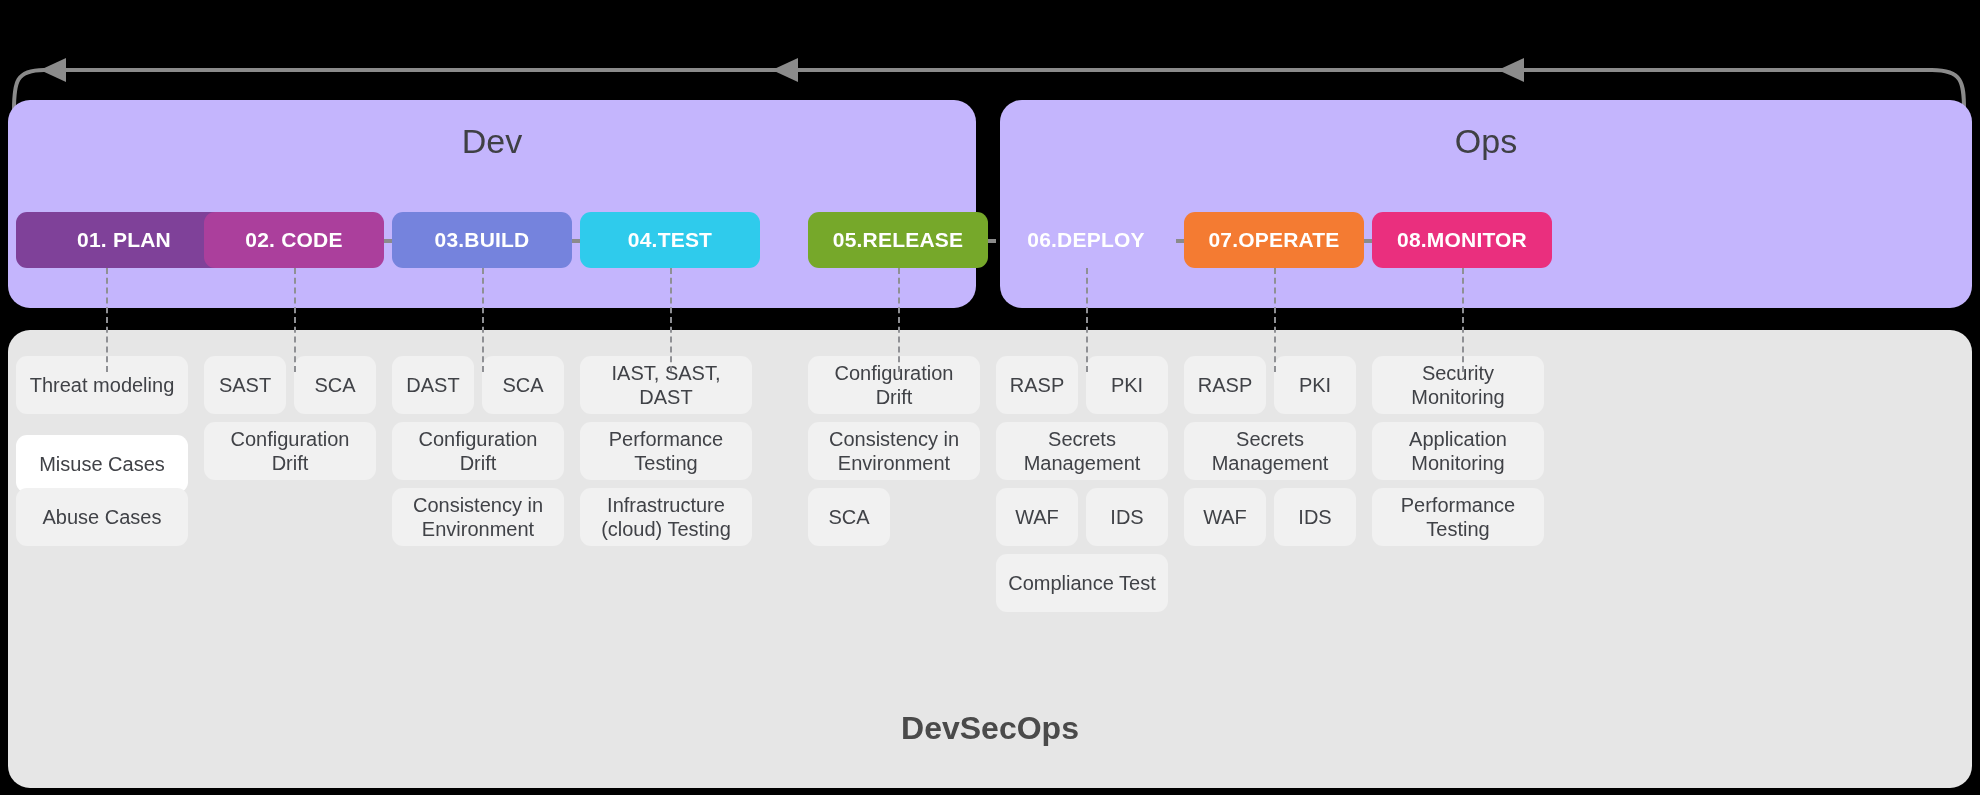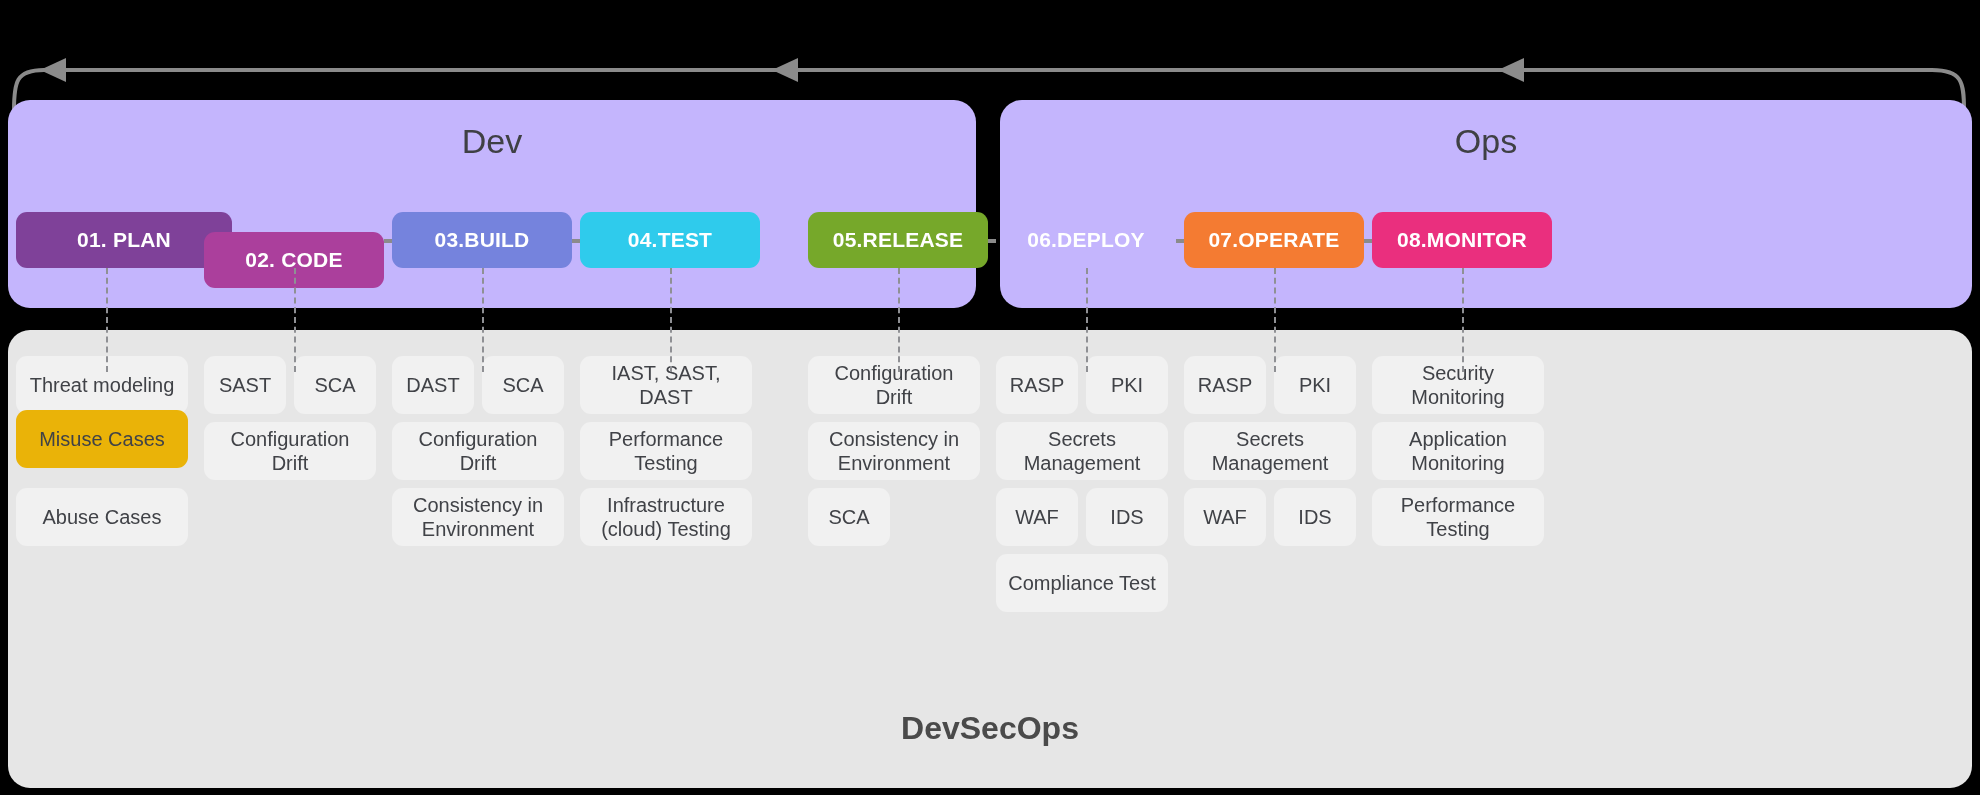--- a/index.html
+++ b/index.html
@@ -113,21 +113,21 @@
   </div>
 
   <div id="lower"></div>
 
   <div id="pill-layer">
       <div class="pill" style="left: 16px; width: 216px; background: rgb(127, 65, 153);">
         <span>01. PLAN</span>
       </div>
       <div class="pill-connector" style="left: 196px; width: 8px; background: rgb(139, 139, 139);"></div>
       <div class="dropper" style="left: 106px;"></div>
-      <div class="pill" style="left: 204px; width: 180px; background: rgb(171, 63, 156); margin-top: 20px;">
+      <div class="pill" style="left: 204px; width: 180px; background: rgb(171, 63, 156);">
         <span>02. CODE</span>
       </div>
       <div class="pill-connector" style="left: 384px; width: 8px; background: rgb(139, 139, 139);"></div>
       <div class="dropper" style="left: 294px;"></div>
       <div class="pill" style="left: 392px; width: 180px; background: rgb(117, 131, 221);">
         <span>03.BUILD</span>
       </div>
       <div class="pill-connector" style="left: 572px; width: 8px; background: rgb(139, 139, 139);"></div>
       <div class="dropper" style="left: 482px;"></div>
       <div class="pill" style="left: 580px; width: 180px; background: rgb(47, 203, 236);">
@@ -152,21 +152,21 @@
       <div class="pill" style="left: 1372px; width: 180px; background: rgb(234, 47, 126);">
         <span>08.MONITOR</span>
       </div>
       <div class="dropper" style="left: 1462px;"></div>
     </div>
 
   <div id="chipgrid">
       <div class="chip" style="left: 8px; top: 0px; width: 172px; height: 58px; background: rgb(241, 241, 241);">
         <span>Threat modeling</span>
       </div>
-      <div class="chip" style="left: 8px; top: 54px; width: 172px; height: 58px; background: #eab308; justify-content: center;">
+      <div class="chip" style="left: 8px; top: 79px; width: 172px; height: 58px; background: #ffffff; justify-content: center;">
         <span>Misuse Cases</span>
       </div>
       <div class="chip" style="left: 8px; top: 132px; width: 172px; height: 58px; background: rgb(241, 241, 241);">
         <span>Abuse Cases</span>
       </div>
       <div class="chip" style="left: 196px; top: 0px; width: 82px; height: 58px; background: rgb(241, 241, 241);">
         <span>SAST</span>
       </div>
       <div class="chip" style="left: 286px; top: 0px; width: 82px; height: 58px; background: rgb(241, 241, 241);">
         <span>SCA</span>

